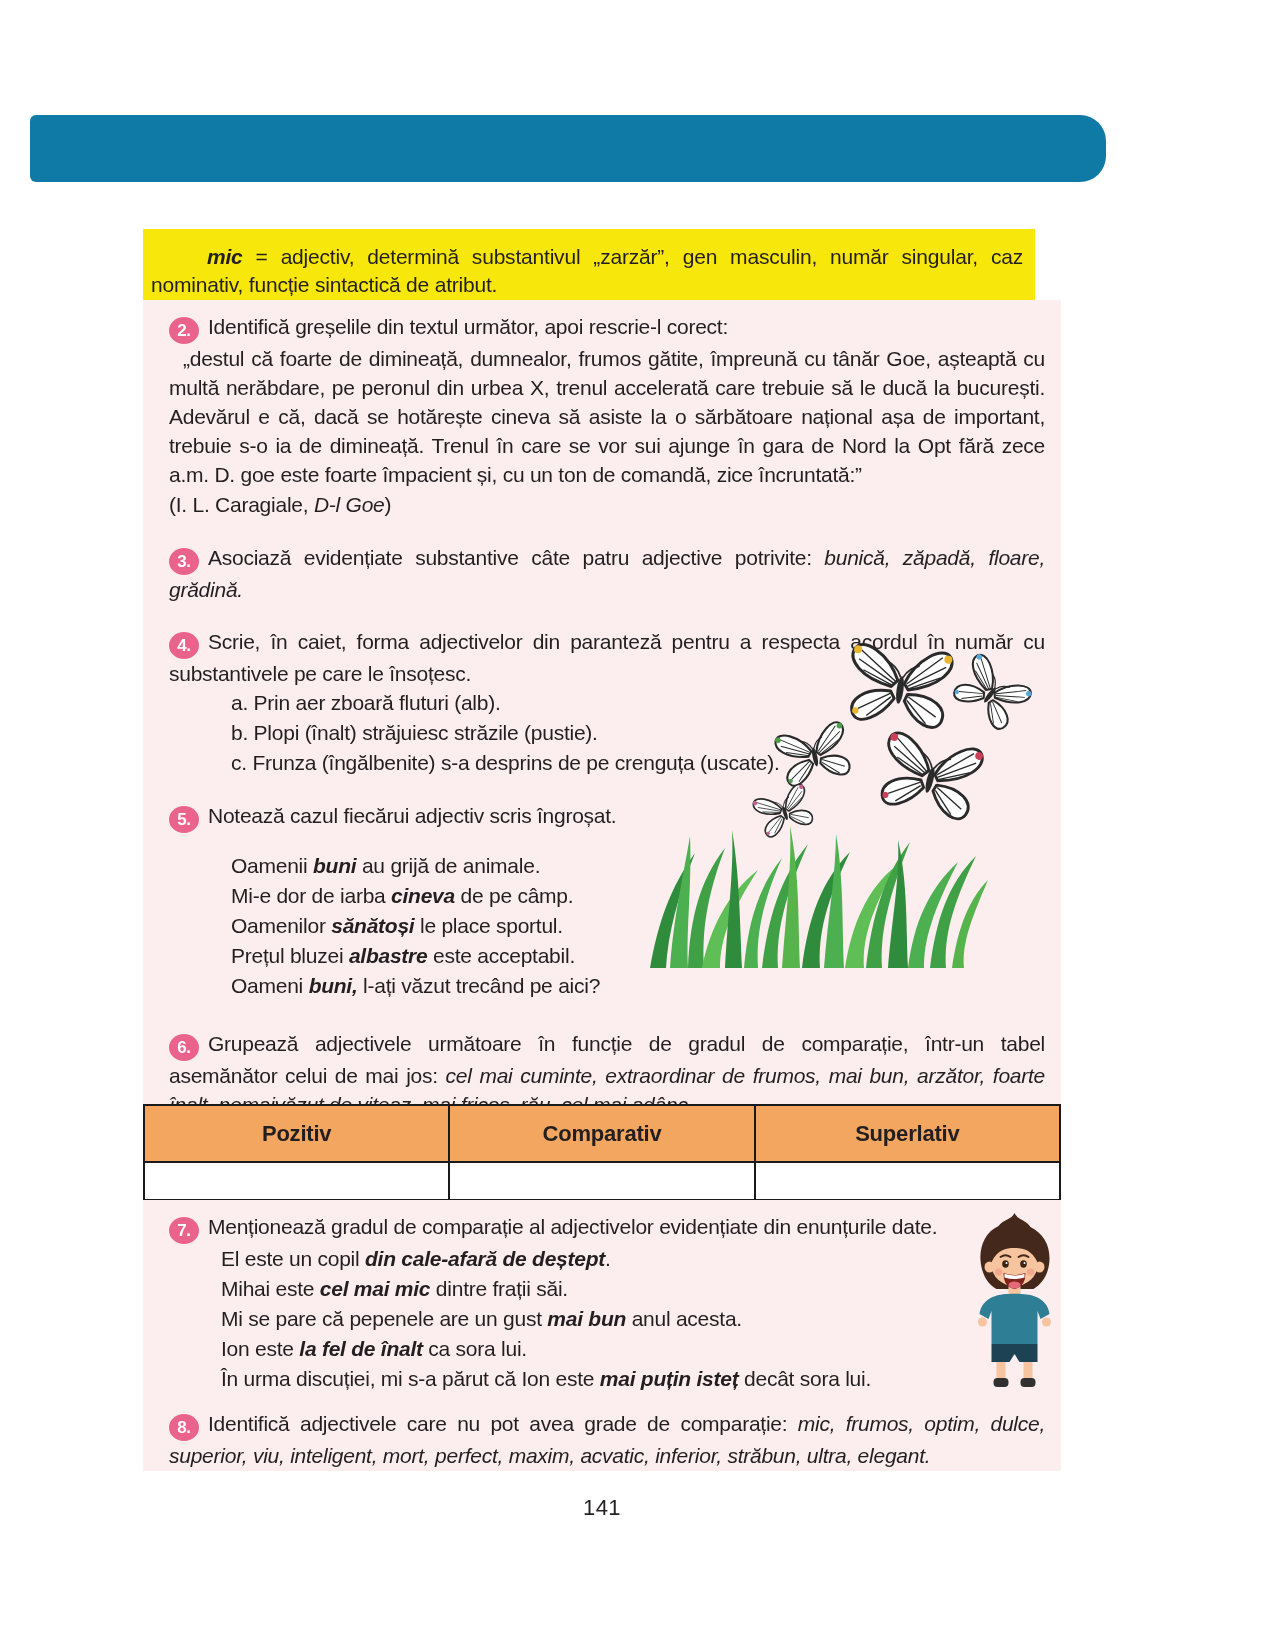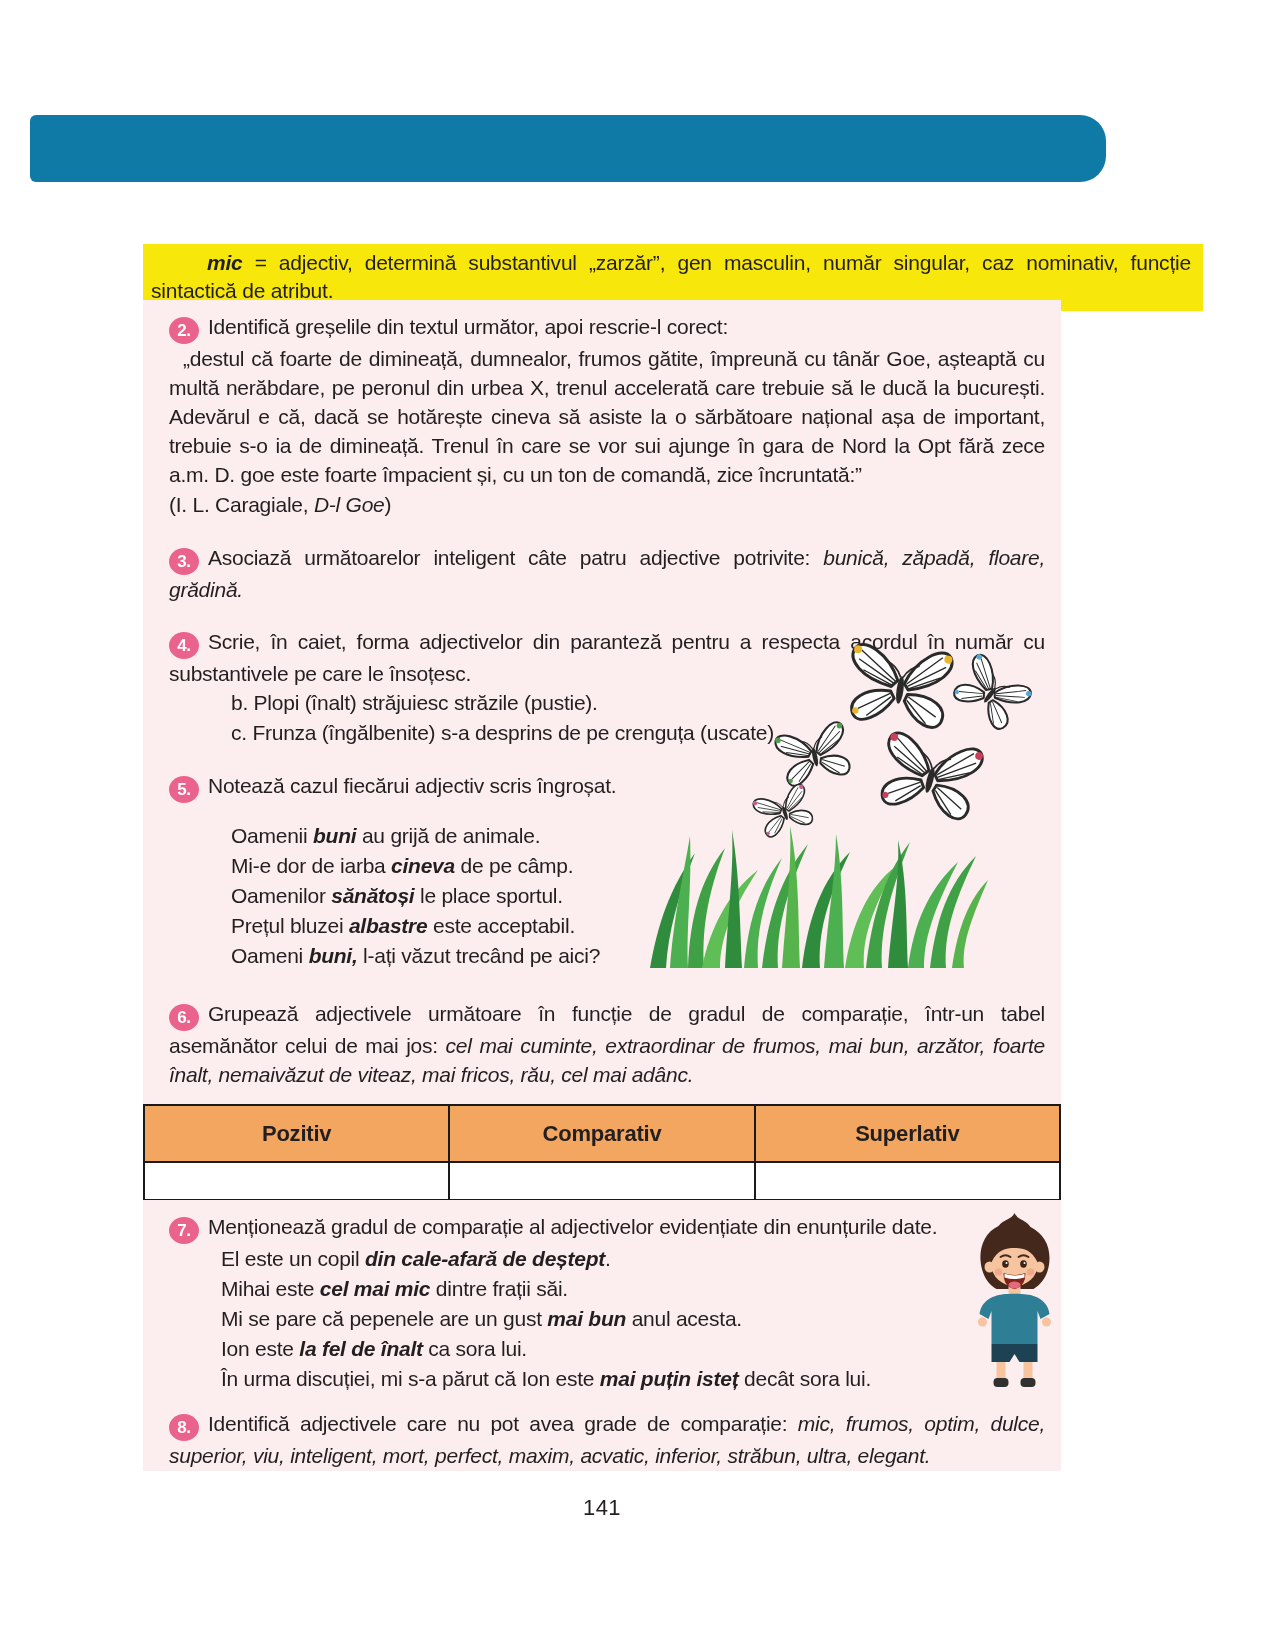--- a/index.html
+++ b/index.html
@@ -7,23 +7,23 @@
     position:relative;width:1275px;height:1650px;background:#fff;overflow:hidden;
     font-family:"Liberation Sans","DejaVu Sans",sans-serif;
     color:var(--ink,#231F20);
   }
   .header-bar{
     position:absolute;left:30px;top:115px;width:1076px;height:67px;
     background:var(--header-bar,#107AA6);
     border-radius:6px 26px 26px 6px;
   }
   .callout{
-    position:absolute;left:143px;top:244px;width:1060px;min-height:62px;
+    position:absolute;left:143px;top:229px;width:892px;min-height:62px;
     background:var(--yellow,#F8E70A);
-    box-sizing:border-box;padding:5px 12px 6px 8px;
+    box-sizing:border-box;padding:14px 12px 6px 8px;
   }
   .callout p{margin:0;font-size:21px;line-height:28px;text-align:justify;text-indent:56px;letter-spacing:-0.2px;}
   .bi{font-weight:bold;font-style:italic;}
   .panel{
     position:absolute;left:143px;width:918px;background:var(--pink,#FCEDEF);
     box-sizing:border-box;padding:12px 16px 0 26px;overflow:hidden;
   }
   .panel-a{top:300px;height:804px;}
   .panel-b{top:1200px;height:271px;}
   p{margin:0;font-size:21px;line-height:29px;letter-spacing:-0.25px;}
@@ -67,26 +67,27 @@
 
   <section class="panel panel-a">
 
     <div>
       <p><span class="badge">2.</span><span>Identifică greșelile din textul următor, apoi rescrie-l corect:</span></p>
       <p class="quote just">„destul că foarte de dimineață, dumnealor, frumos gătite, împreună cu tânăr Goe, așteaptă cu multă nerăbdare, pe peronul din urbea X, trenul accelerată care trebuie să le ducă la bucurești. Adevărul e că, dacă se hotărește cineva să asiste la o sărbătoare național așa de important, trebuie s-o ia de dimineață. Trenul în care se vor sui ajunge în gara de Nord la Opt fără zece a.m. D. goe este foarte împacient și, cu un ton de comandă, zice încruntată:”</p>
       <p class="attr"><span>(I. L. Caragiale, </span><span class="it">D-l Goe</span><span>)</span></p>
     </div>
 
     <div class="mb">
-      <p class="just"><span class="badge">3.</span><span>Asociază următoarelor inteligent câte patru adjective potrivite: </span><span class="it">bunică, zăpadă, floare, grădină.</span></p>
+      <p class="just"><span class="badge">3.</span><span>Asociază evidențiate substantive câte patru adjective potrivite: </span><span class="it">bunică, zăpadă, floare, grădină.</span></p>
     </div>
 
     <div class="mb">
       <p class="just"><span class="badge">4.</span><span>Scrie, în caiet, forma adjectivelor din paranteză pentru a respecta acordul în număr cu substantivele pe care le însoțesc.</span></p>
       <div class="items">
+        <p>a. Prin aer zboară fluturi (alb).</p>
         <p>b. Plopi (înalt) străjuiesc străzile (pustie).</p>
         <p>c. Frunza (îngălbenite) s-a desprins de pe crenguța (uscate).</p>
       </div>
     </div>
 
     <div>
       <p><span class="badge">5.</span><span>Notează cazul fiecărui adjectiv scris îngroșat.</span></p>
       <div class="items ex5-items">
         <p><span>Oamenii </span><span class="bolditalic">buni</span><span> au grijă de animale.</span></p>
         <p><span>Mi-e dor de iarba </span><span class="bolditalic">cineva</span><span> de pe câmp.</span></p>

